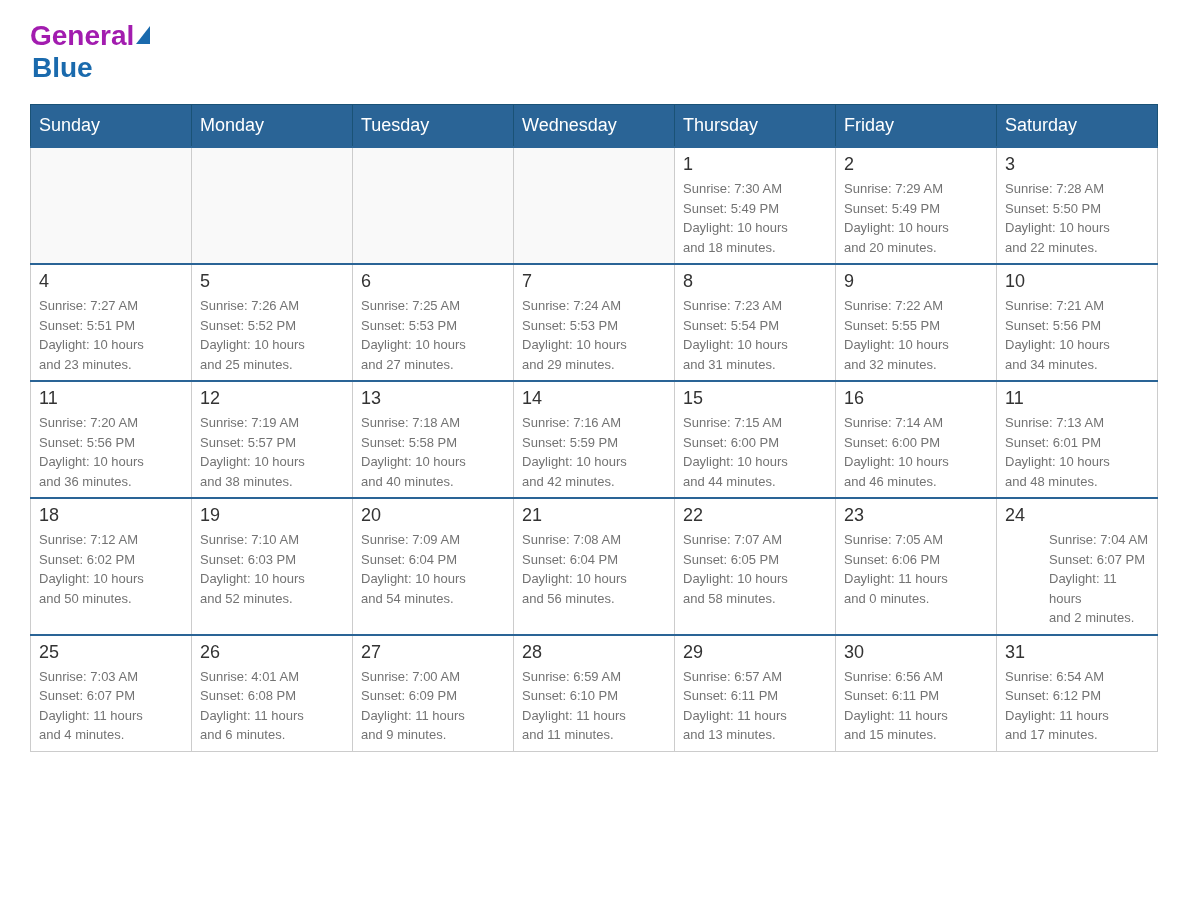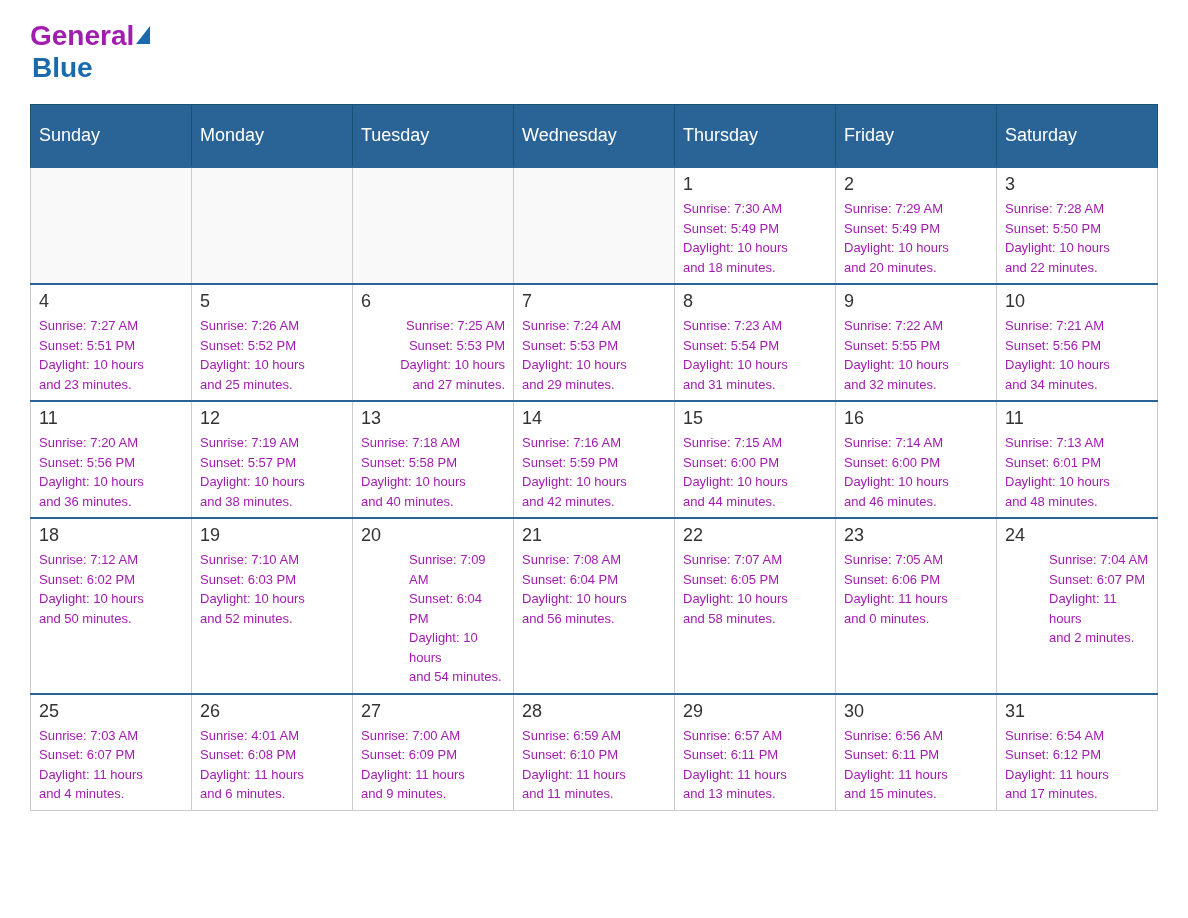--- a/index.html
+++ b/index.html
@@ -54,21 +54,21 @@
       color: #555;
       margin-top: 4px;
     }
     .calendar {
       width: 100%;
       border-collapse: collapse;
     }
     .calendar th {
       background-color: #2a6496;
       color: #fff;
-      padding: 20px 8px;
+      padding: 10px 8px;
       font-size: 18px;
       font-weight: normal;
       text-align: left;
       border: 1px solid #1a5276;
     }
     .calendar td {
       border: 1px solid #ccc;
       vertical-align: top;
       padding: 6px 8px;
       width: calc(100% / 7);
@@ -81,21 +81,21 @@
     }
     .day-number {
       font-size: 18px;
       font-weight: normal;
       margin-bottom: 4px;
       display: block;
     }
     .day-info {
       font-size: 13px;
       line-height: 1.5;
-      color: #a21caf;
+      color: #737373;
     }
     .week-row td {
       border-top: 2px solid #2a6496;
     }
   </style>
 </head>
 <body>
 
 <div class="header-area">
   <div class="logo">
@@ -159,21 +159,21 @@
         </td>
         <td>
           <span class="day-number">5</span>
           <div class="day-info" style="white-space: pre-line;">Sunrise: 7:26 AM
 Sunset: 5:52 PM
 Daylight: 10 hours
 and 25 minutes.</div>
         </td>
         <td>
           <span class="day-number">6</span>
-          <div class="day-info" style="white-space: pre-line; text-align: right;">Sunrise: 7:25 AM
+          <div class="day-info" style="white-space: pre-line;">Sunrise: 7:25 AM
 Sunset: 5:53 PM
 Daylight: 10 hours
 and 27 minutes.</div>
         </td>
         <td>
           <span class="day-number">7</span>
           <div class="day-info" style="white-space: pre-line;">Sunrise: 7:24 AM
 Sunset: 5:53 PM
 Daylight: 10 hours
 and 29 minutes.</div>
@@ -261,21 +261,21 @@
         </td>
         <td>
           <span class="day-number">19</span>
           <div class="day-info" style="white-space: pre-line;">Sunrise: 7:10 AM
 Sunset: 6:03 PM
 Daylight: 10 hours
 and 52 minutes.</div>
         </td>
         <td>
           <span class="day-number">20</span>
-          <div class="day-info" style="white-space: pre-line; margin-left: 48px;">Sunrise: 7:09 AM
+          <div class="day-info" style="white-space: pre-line;">Sunrise: 7:09 AM
 Sunset: 6:04 PM
 Daylight: 10 hours
 and 54 minutes.</div>
         </td>
         <td>
           <span class="day-number">21</span>
           <div class="day-info" style="white-space: pre-line;">Sunrise: 7:08 AM
 Sunset: 6:04 PM
 Daylight: 10 hours
 and 56 minutes.</div>

